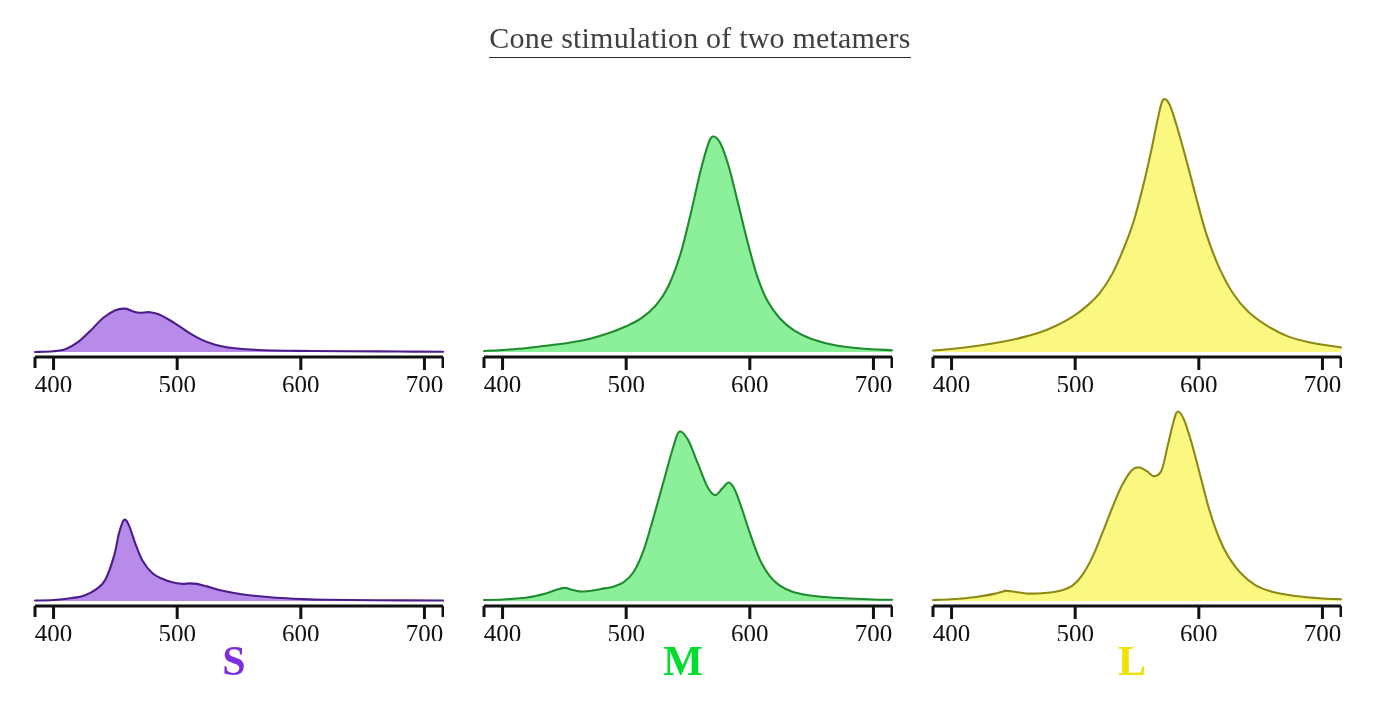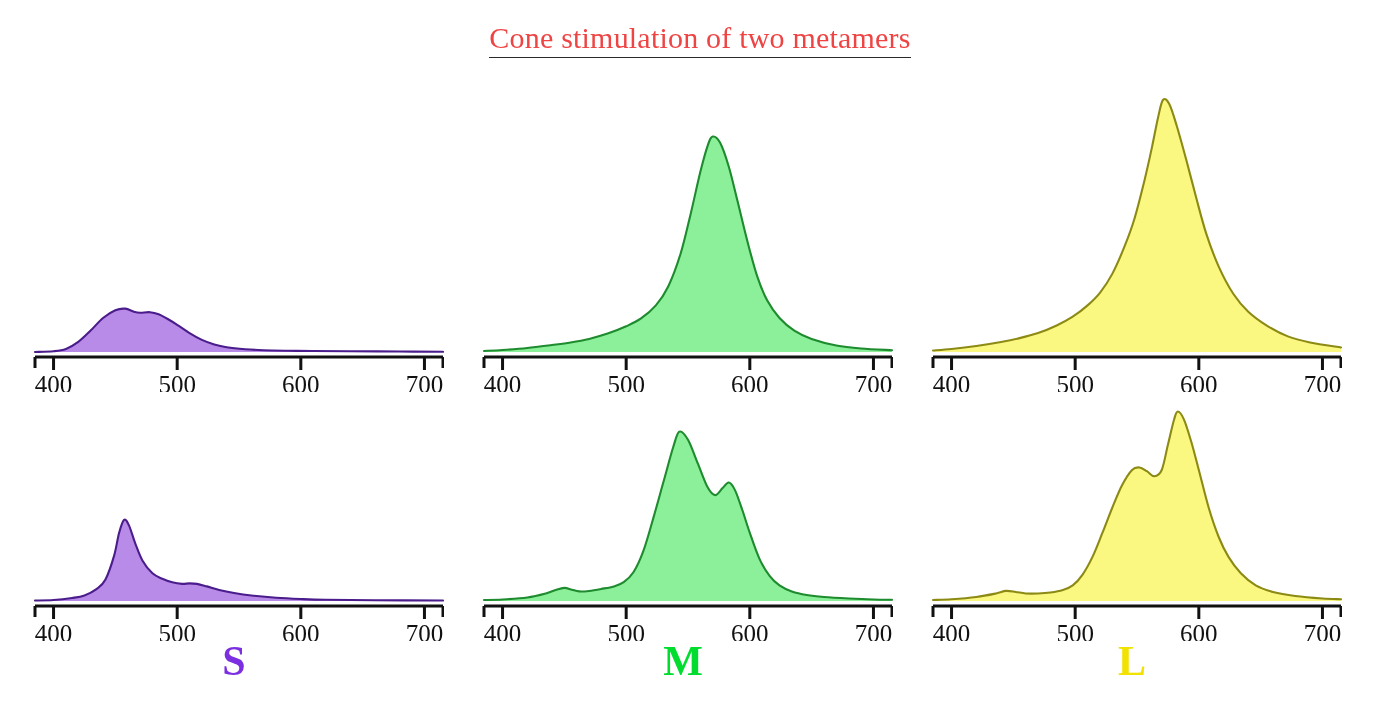--- a/index.html
+++ b/index.html
@@ -14,21 +14,21 @@
     position:absolute;left:0;top:0;width:1400px;height:720px;
   }
   .title-wrap{
     position:absolute;left:0;top:22px;width:1400px;
     text-align:center;
   }
   .title{
     display:inline-block;
     font-family:"Liberation Serif", serif;
     font-size:30px;
-    color:#ef4444;
+    color:#404040;
     letter-spacing:0.2px;
     border-bottom:1.6px solid #2a2a2a;
     padding-bottom:3px;
     line-height:1.05;
   }
   .panel{
     position:absolute;
     width:420px;height:300px;
   }
   .panel svg{display:block;}

